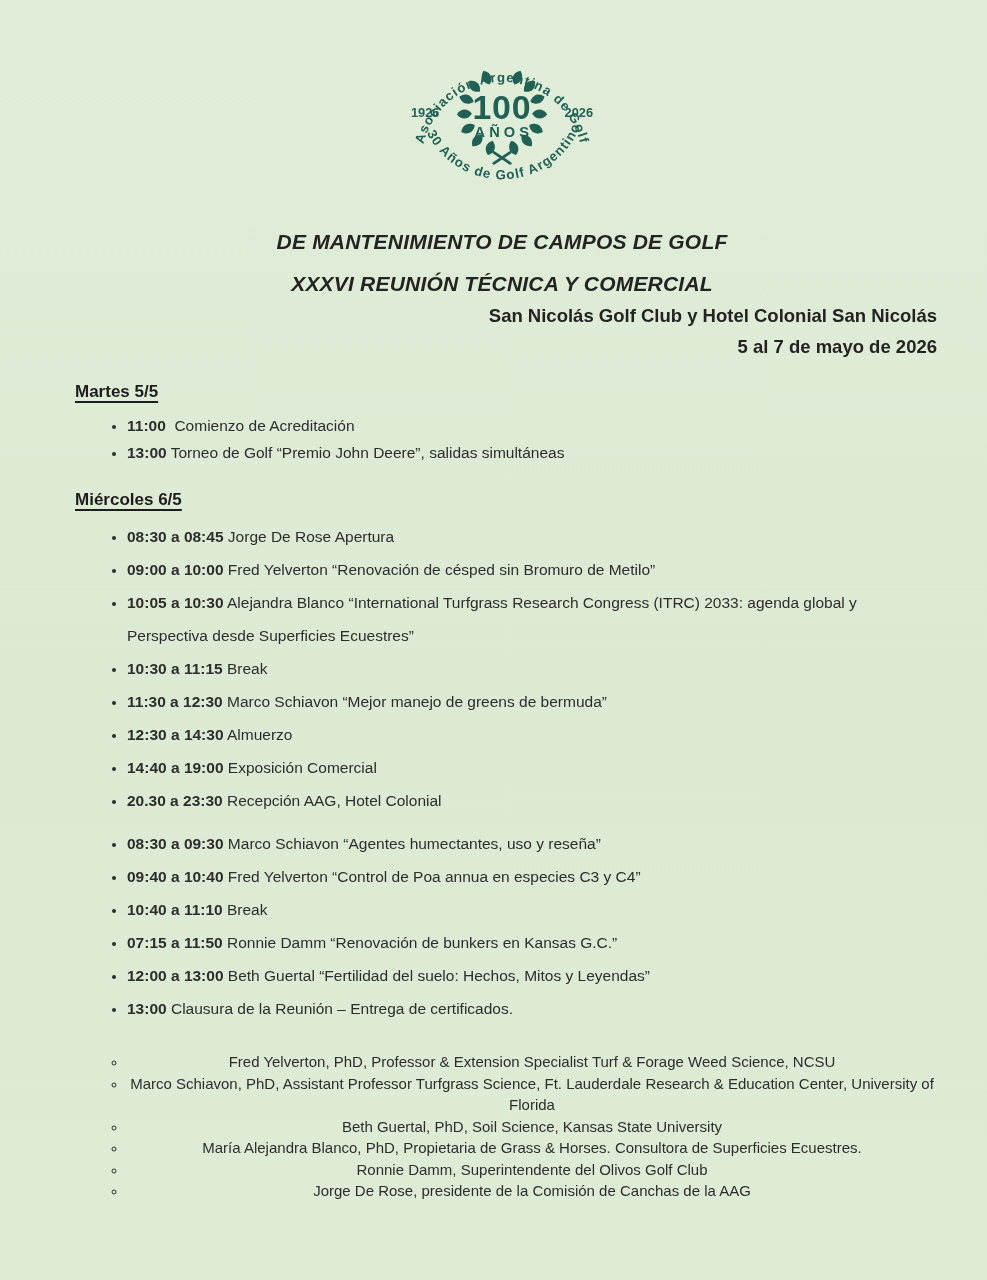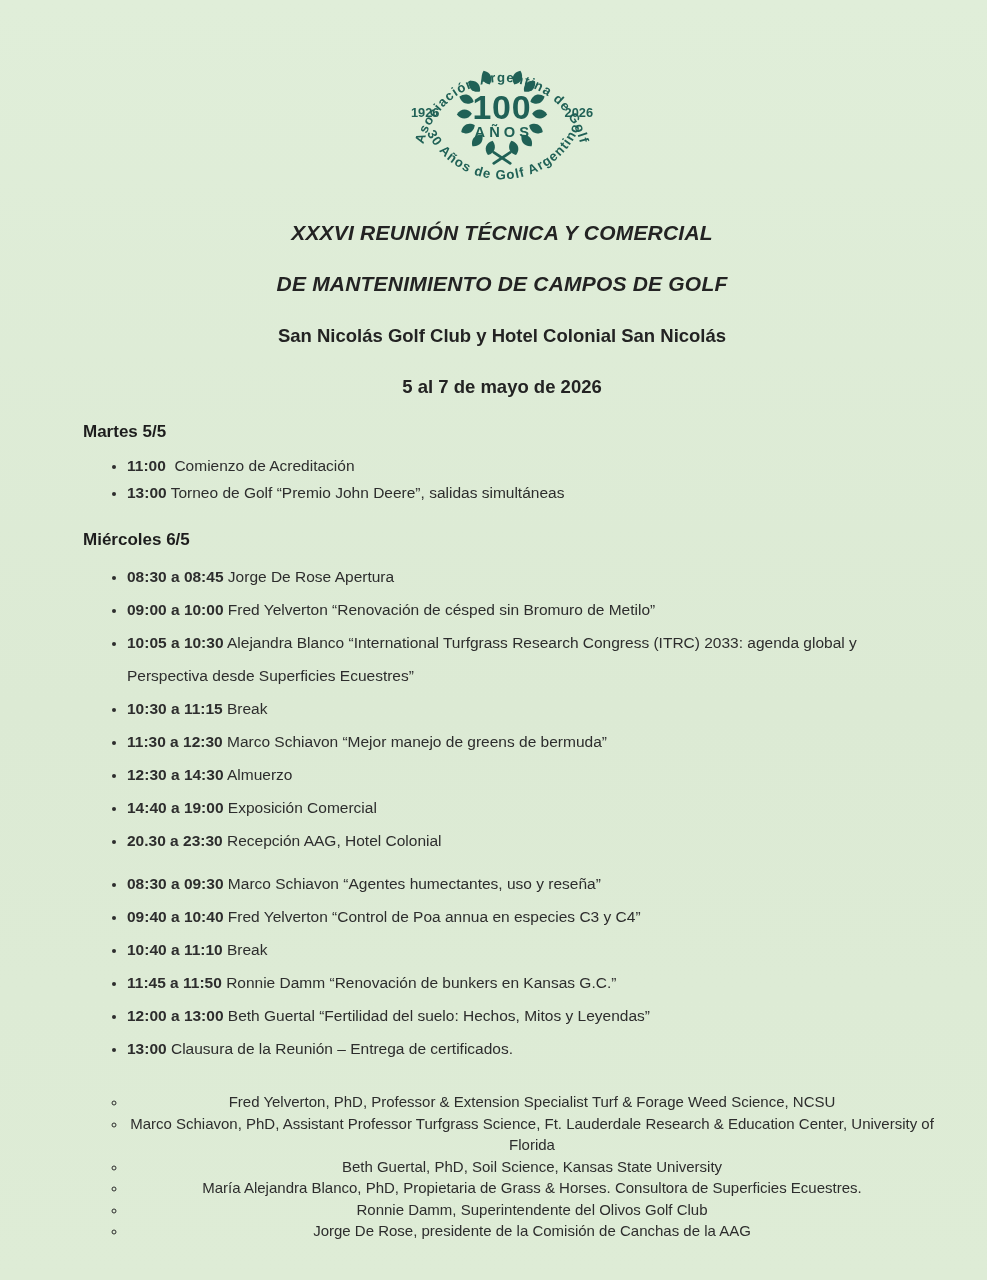--- a/index.html
+++ b/index.html
@@ -27,30 +27,31 @@
   .title-line {
     text-align: center;
     font-weight: bold; font-style: italic;
     font-size: 21px; letter-spacing: 0.2px;
     color: #232323;
     margin: 0 0 0 0; padding: 0;
   }
   .title-1 { margin-top: 18px; }
   .title-2 { margin-top: 27px; }
   .venue-line, .dates-line {
-    text-align: center; font-weight: bold;
+    text-align: right; font-weight: bold;
     font-size: 18.5px; color: #232323;
-    margin-top: 29px;
+    margin-top: 9px;
   }
 
   .day-heading {
     font-size: 17px; font-weight: bold; color: #1d1d1d;
+    text-decoration: underline;
     text-underline-offset: 4px;
     text-decoration-thickness: 2px;
-    margin: 24px 0 0 16px;
+    margin: 24px 0 0 8px;
   }
   ul.agenda {
     margin: 10px 0 0 0;
     padding-left: 60px;
     list-style: disc;
   }
   ul.agenda li {
     font-size: 15.5px;
     line-height: 33px;
     color: #2d2d2d;
@@ -113,22 +114,22 @@
         <use href="#leaf" transform="translate(159.2 77.7) rotate(47)"></use>
         <use href="#leaf" transform="translate(146.3 68.4) rotate(24)"></use>
         <path d="M121 161 L139 149 M139 161 L121 149" stroke="#206156" stroke-width="3" stroke-linecap="round" fill="none"></path>
       </g>
 
       <text class="num-text" x="130" y="113" text-anchor="middle">100</text>
       <text class="anos-text" x="132" y="132" text-anchor="middle">AÑOS</text>
     </svg>
   </div>
 
+  <div class="title-line title-2">DE MANTENIMIENTO DE CAMPOS DE GOLF</div>
   <div class="title-line title-1">XXXVI REUNIÓN TÉCNICA Y COMERCIAL</div>
-  <div class="title-line title-2">DE MANTENIMIENTO DE CAMPOS DE GOLF</div>
   <div class="venue-line">San Nicolás Golf Club y Hotel Colonial San Nicolás</div>
   <div class="dates-line">5 al 7 de mayo de 2026</div>
 
   <div class="day-heading">Martes 5/5</div>
   <ul class="agenda tight">
     <li><span class="time">11:00</span>&nbsp; <span>Comienzo de Acreditación</span></li>
     <li><span class="time">13:00</span> <span>Torneo de Golf “Premio John Deere”, salidas simultáneas</span></li>
   </ul>
 
   <div class="day-heading">Miércoles 6/5</div>
@@ -140,21 +141,21 @@
     <li><span class="time">11:30 a 12:30</span> <span>Marco Schiavon “Mejor manejo de greens de bermuda”</span></li>
     <li><span class="time">12:30 a 14:30</span> <span>Almuerzo</span></li>
     <li><span class="time">14:40 a 19:00</span> <span>Exposición Comercial</span></li>
     <li><span class="time">20.30 a 23:30</span> <span>Recepción AAG, Hotel Colonial</span></li>
   </ul>
 
   <ul class="agenda">
     <li><span class="time">08:30 a 09:30</span> <span>Marco Schiavon “Agentes humectantes, uso y reseña”</span></li>
     <li><span class="time">09:40 a 10:40</span> <span>Fred Yelverton “Control de Poa annua en especies C3 y C4”</span></li>
     <li><span class="time">10:40 a 11:10</span> <span>Break</span></li>
-    <li><span class="time">11:45 a 11:50</span> <span>Ronnie Damm “Renovación de bunkers en Kansas G.C.”</span></li>
+    <li><span class="time">07:15 a 11:50</span> <span>Ronnie Damm “Renovación de bunkers en Kansas G.C.”</span></li>
     <li><span class="time">12:00 a 13:00</span> <span>Beth Guertal “Fertilidad del suelo: Hechos, Mitos y Leyendas”</span></li>
     <li><span class="time">13:00</span> <span>Clausura de la Reunión – Entrega de certificados.</span></li>
   </ul>
 
   <ul class="speakers">
     <li>Fred Yelverton, PhD, Professor &amp; Extension Specialist Turf &amp; Forage Weed Science, NCSU</li>
     <li>Marco Schiavon, PhD, Assistant Professor Turfgrass Science, Ft. Lauderdale Research &amp; Education Center, University of Florida</li>
     <li>Beth Guertal, PhD, Soil Science, Kansas State University</li>
     <li>María Alejandra Blanco, PhD, Propietaria de Grass &amp; Horses. Consultora de Superficies Ecuestres.</li>
     <li>Ronnie Damm, Superintendente del Olivos Golf Club</li>

